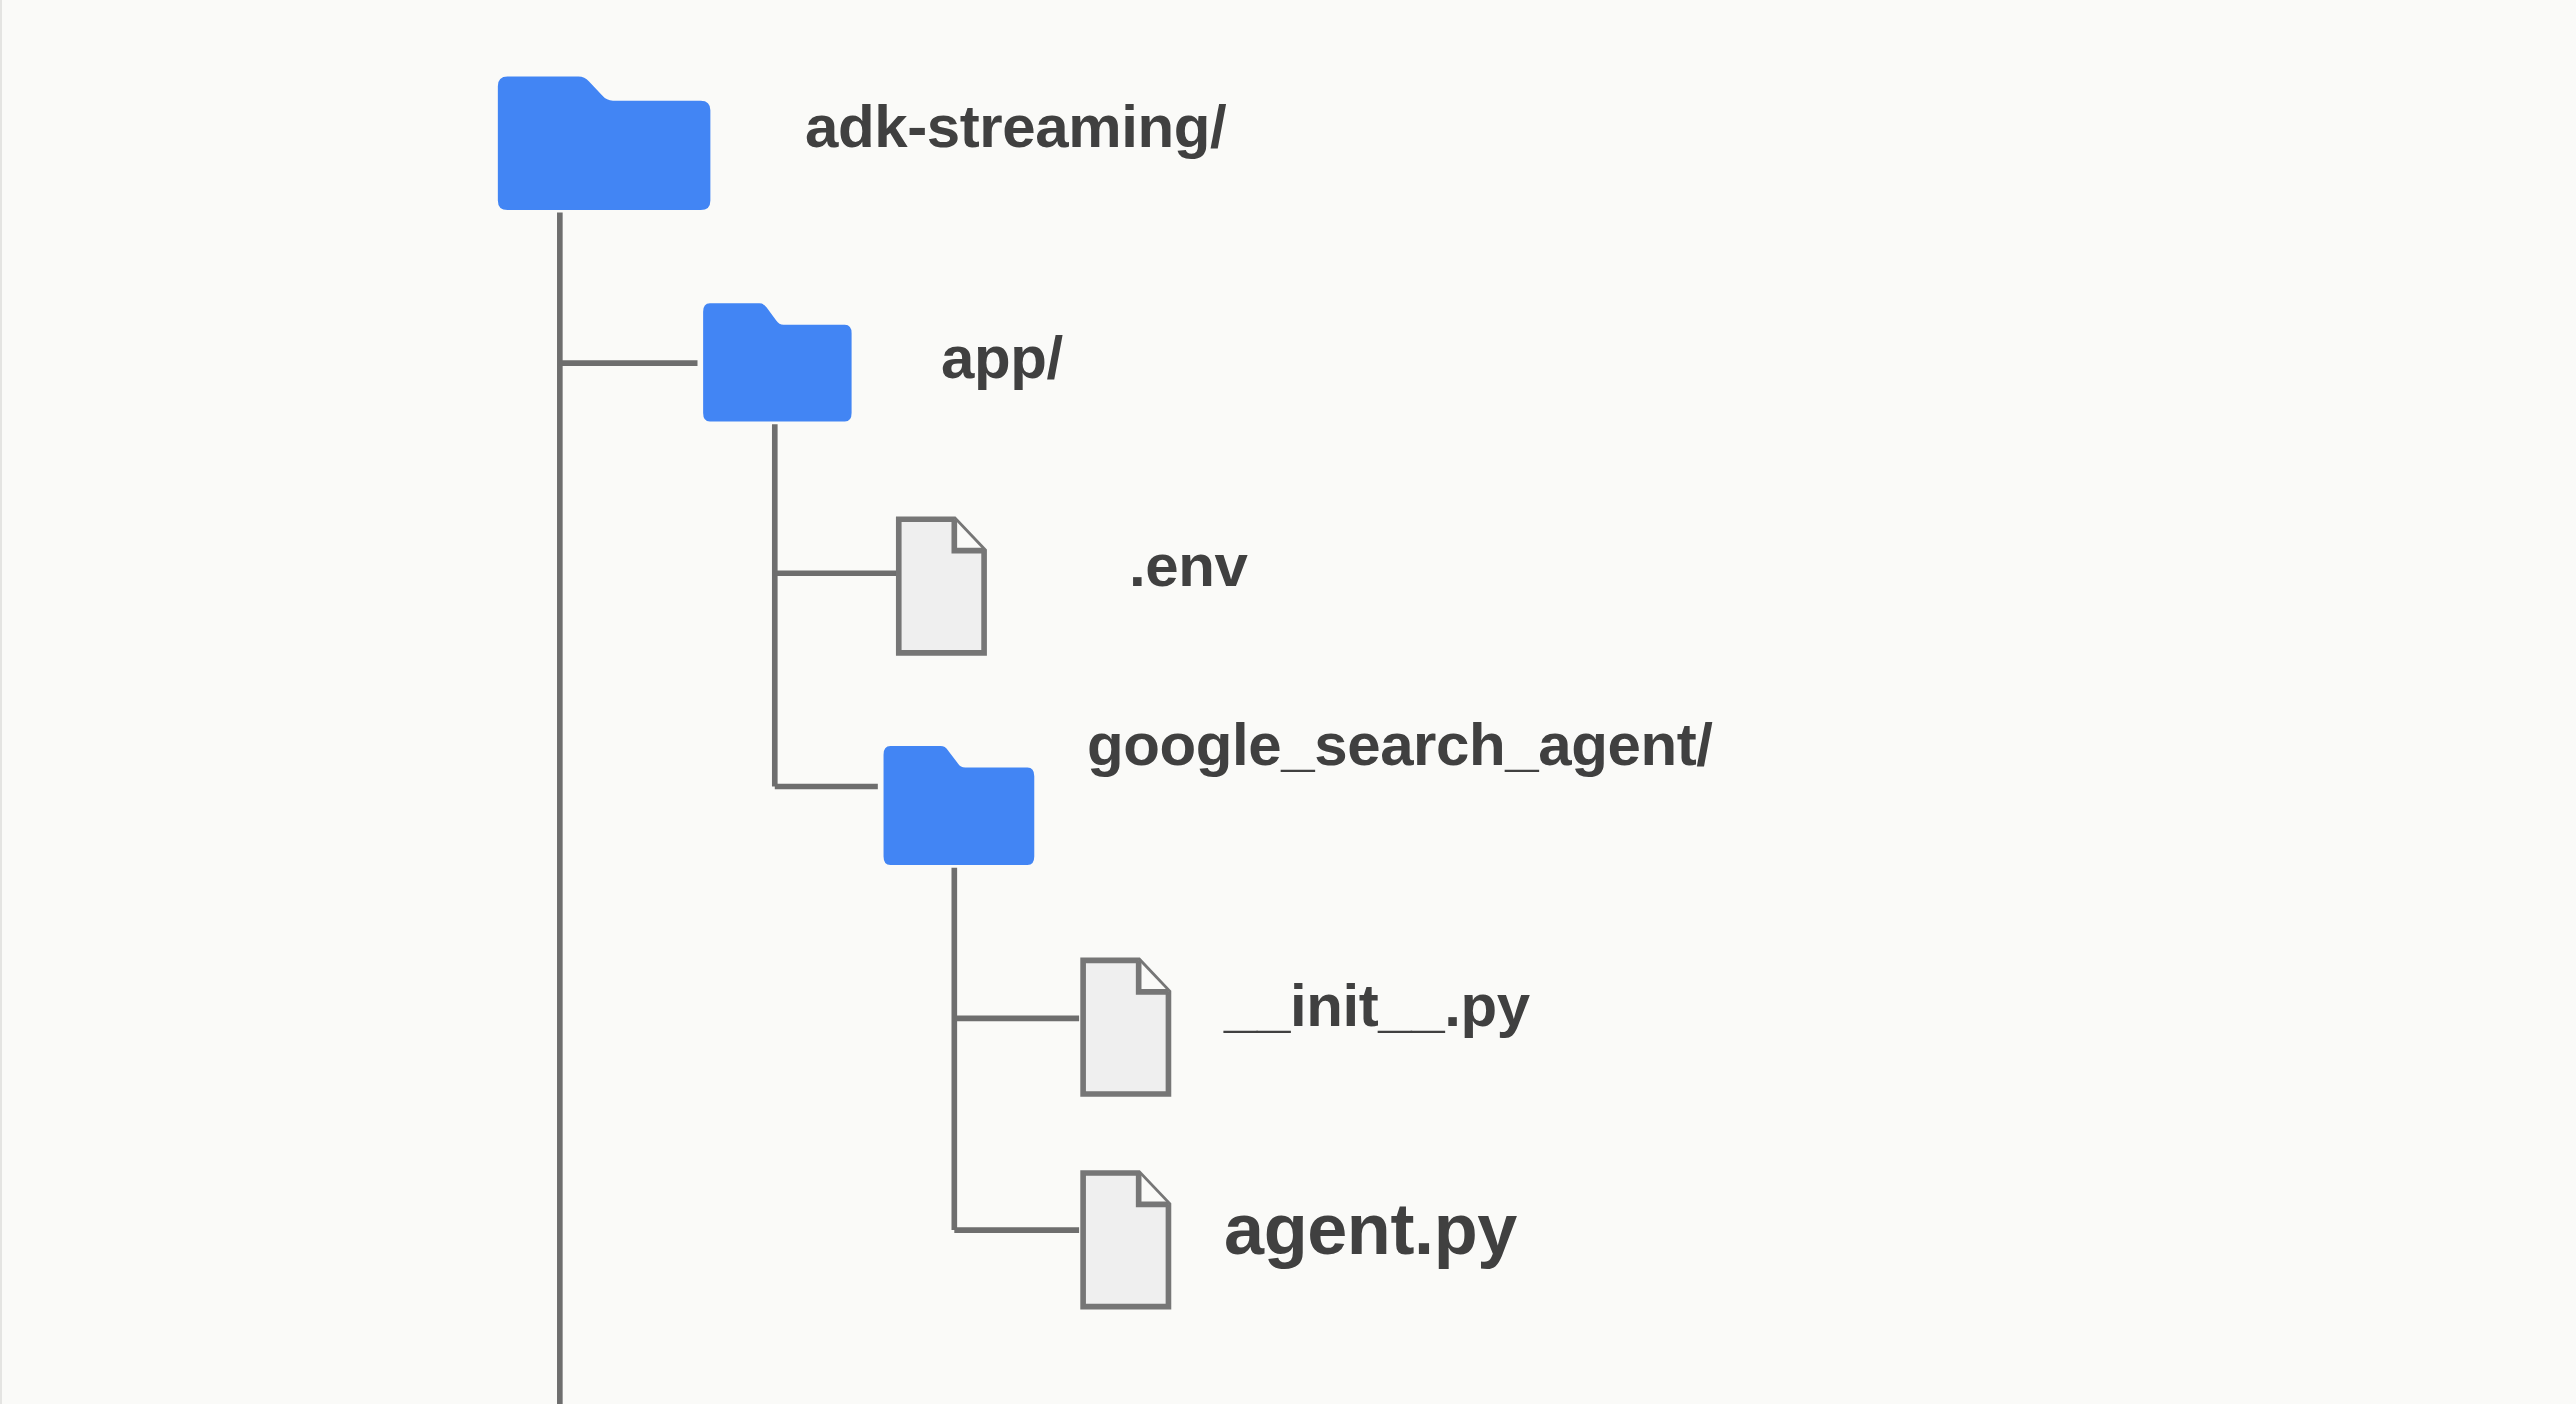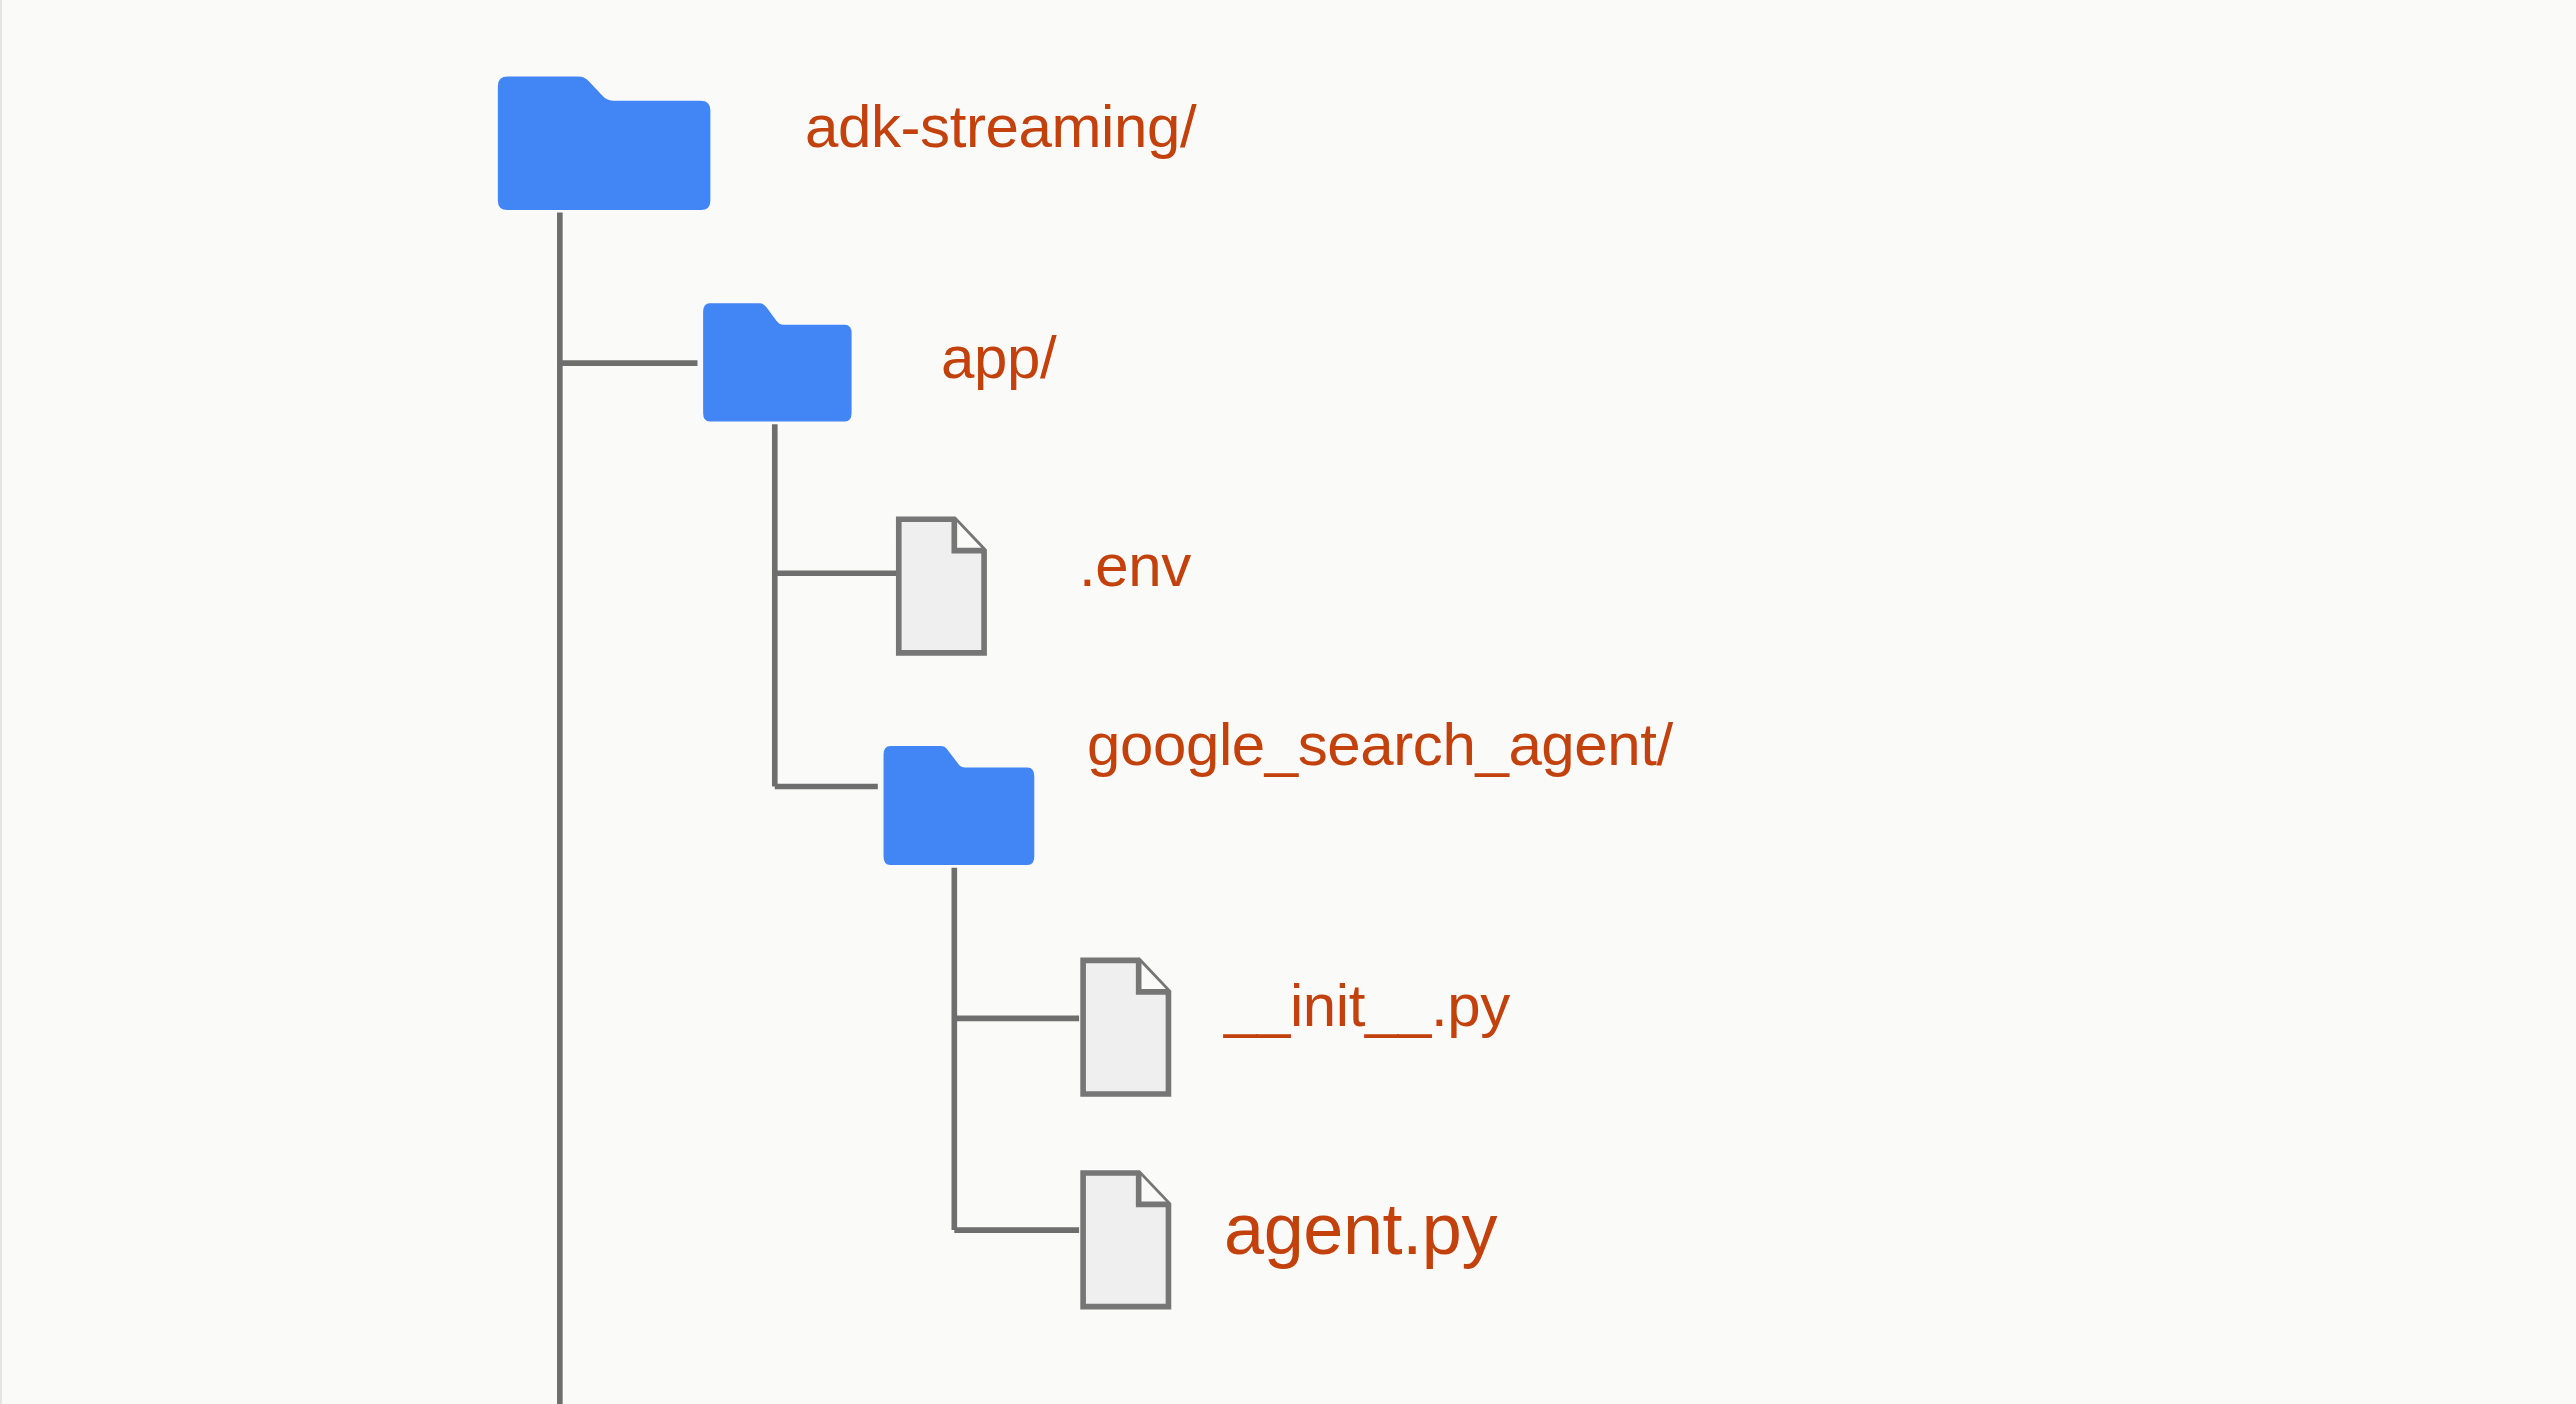--- a/index.html
+++ b/index.html
@@ -30,30 +30,30 @@
   #tree-svg {
     position: absolute;
     left: 0;
     top: 0;
     width: 2576px;
     height: 1404px;
     display: block;
   }
   .node-label {
     position: absolute;
-    color: #c2410c;
+    color: #404040;
     font-family: "Liberation Sans", sans-serif;
-    font-weight: 400;
+    font-weight: 700;
     white-space: nowrap;
     line-height: 1;
     letter-spacing: -0.4px;
   }
   .label-root   { left: 805px; top: 97px;  font-size: 60px; }
   .label-app    { left: 941px; top: 328px;  font-size: 60px; }
-  .label-env    { left: 1079px; top: 536px;  font-size: 60px; }
+  .label-env    { left: 1129px; top: 536px;  font-size: 60px; }
   .label-gsa    { left: 1087px; top: 715px;  font-size: 60px; }
   .label-init   { left: 1224px; top: 976px; font-size: 60px; }
   .label-agent  { left: 1224px; top: 1193px; font-size: 72px; }
 </style>
 </head>
 <body>
 
 <div id="canvas">
 
   <div id="left-edge"></div>

